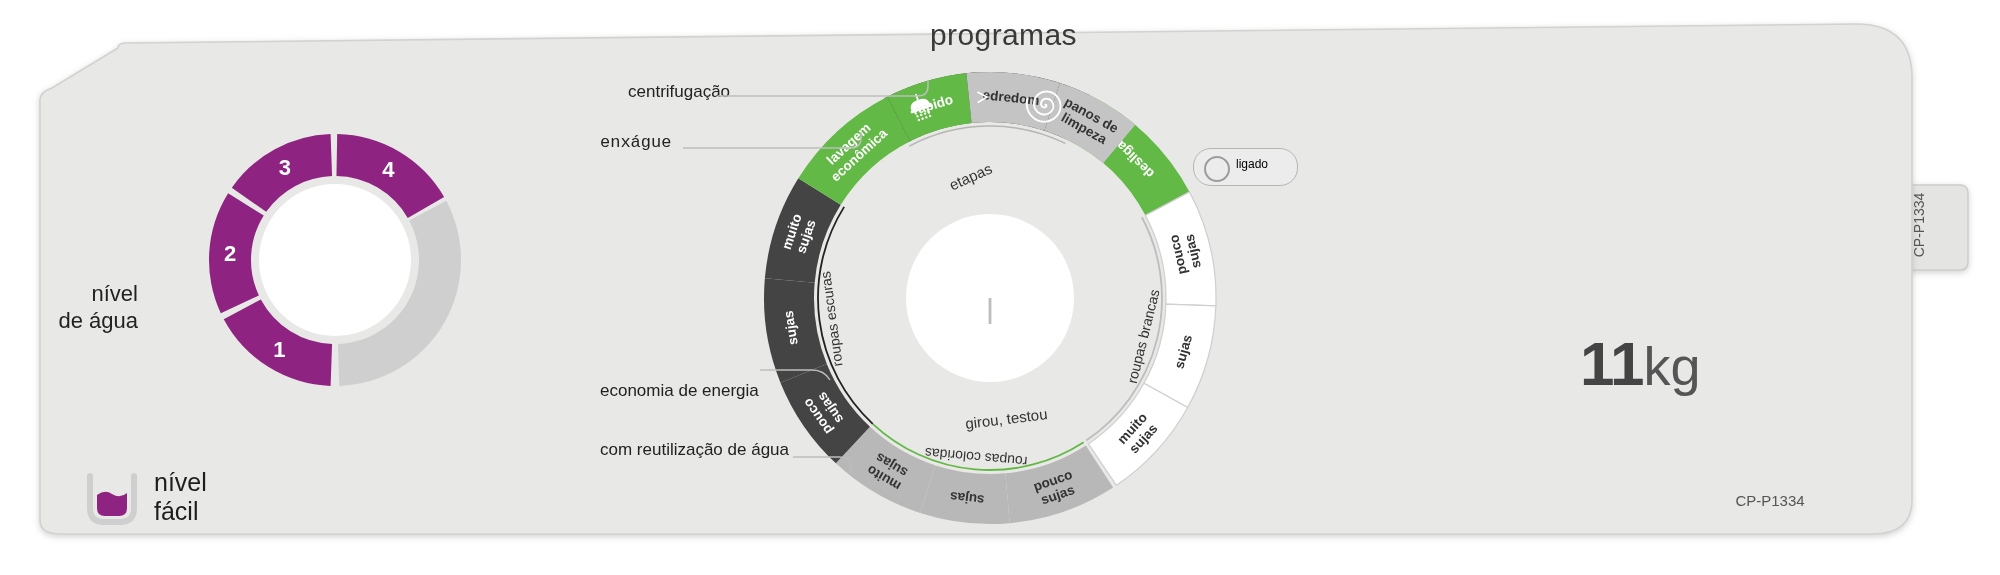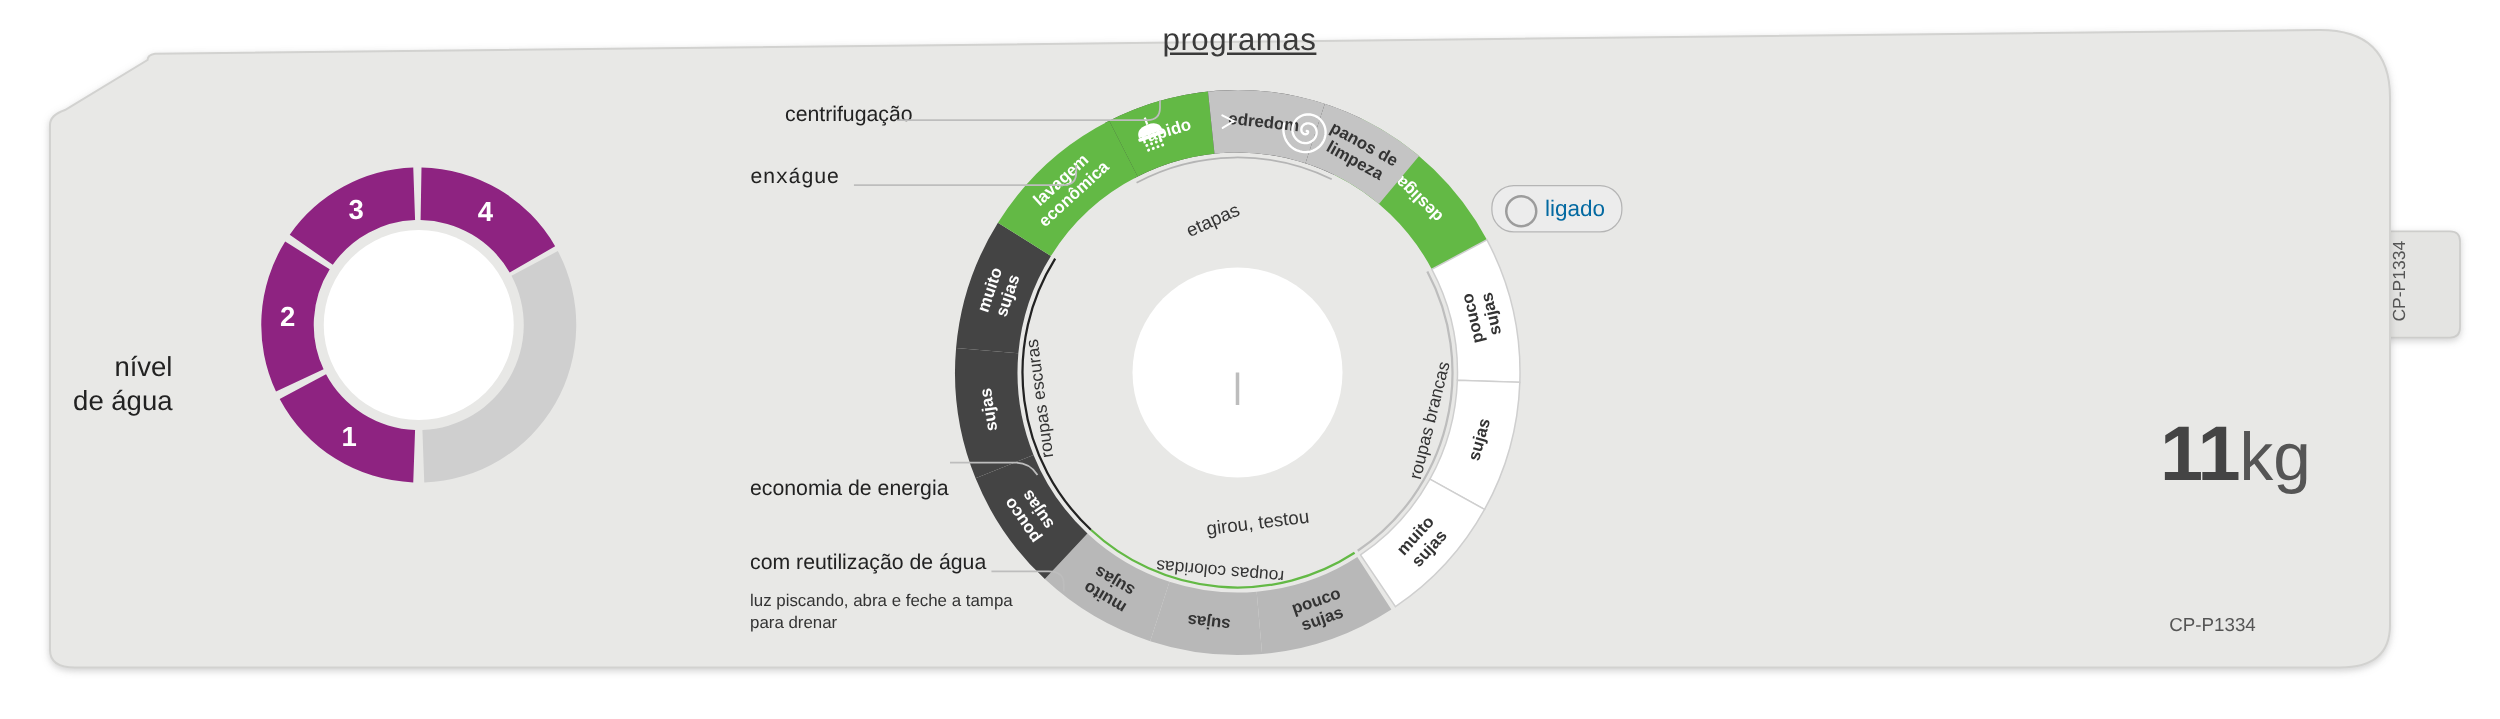--- a/index.html
+++ b/index.html
@@ -5,22 +5,22 @@
   html,body{margin:0;padding:0;background:#fff;}
   body{width:2000px;height:575px;overflow:hidden;font-family:"Liberation Sans",sans-serif;}
   #stage{position:relative;width:2000px;height:575px;background:#ffffff;}
 
   
   .panel-shell{position:absolute;left:0;top:0;width:2000px;height:575px;}
   .panel-svg{position:absolute;left:0;top:0;}
 
   
   .t{position:absolute;color:#2b2b2b;white-space:nowrap;}
-  .programs-title{left:930px;top:18px;font-size:25px;color:#3a3a3a;letter-spacing:.4px;text-decoration:underline;}
-  .kg{position:absolute;left:1728px;top:328px;font-size:0;}
+  .programs-title{left:930px;top:18px;font-size:30px;color:#3a3a3a;letter-spacing:.4px;}
+  .kg{position:absolute;left:1580px;top:328px;font-size:0;}
   .kg .n{font-size:62px;font-weight:bold;color:#444;letter-spacing:-1px;}
   .kg .u{font-size:54px;font-weight:400;color:#555;}
   .model-right{left:1770px;top:492px;font-size:15px;color:#555;transform:translateX(-50%);}
   .side-tab-label{position:absolute;left:1919px;top:225px;font-size:14px;color:#555;
       transform:translate(-50%,-50%) rotate(-90deg);white-space:nowrap;}
 
   
   .wl-wrap{position:absolute;left:205px;top:130px;width:260px;height:260px;}
   .wl-label{left:138px;top:280px;font-size:22px;line-height:27px;color:#222;text-align:right;
       transform:translateX(-100%);white-space:pre;}
@@ -35,21 +35,21 @@
 
   
   .callout{position:absolute;font-size:17px;color:#222;white-space:nowrap;}
   .callout-sub{position:absolute;font-size:13.5px;color:#333;line-height:17px;white-space:pre;}
 
   
   .ligado{position:absolute;left:1193px;top:148px;width:103px;height:36px;
       border:1.6px solid #b5b5b5;border-radius:18px;background:#ececec;}
   .ligado-ring{position:absolute;left:10px;top:7px;width:22px;height:22px;border-radius:50%;
       border:2.6px solid #9c9c9c;}
-  .ligado-txt{position:absolute;left:42px;top:8px;font-size:18px;color:#0369a1;}
+  .ligado-txt{position:absolute;left:42px;top:8px;font-size:12px;color:#000000;}
 
   .etapas{position:absolute;left:948px;top:168px;font-size:15px;color:#333;
       transform:rotate(-24deg);}
   .girou{position:absolute;left:965px;top:410px;font-size:15px;color:#333;
       transform:rotate(-7deg);}
 </style>
 </head>
 <body>
 
 <div id="stage">
@@ -96,20 +96,28 @@
         <path d="M26.786842419587003 57.72936901976823 A126 126 0 0 1 125.6026634154848 4.076755795593954 L127.06844227698986 46.051170530395964 A84 84 0 0 0 61.19122827972467 81.81957934651214 Z" fill="#8e2381"></path>
         <text x="79.89833017274108" y="37.72420317049365" fill="#fff" font-size="22" font-weight="bold" font-family="&quot;Liberation Sans&quot;, sans-serif" text-anchor="middle" dominant-baseline="central">3</text>
         <path d="M132.19900321109768 4.019190410294698 A126 126 0 0 1 239.11920087683922 66.99999999999994 L202.74613391789282 87.99999999999997 A84 84 0 0 0 131.46600214073177 46.01279360686313 Z" fill="#8e2381"></path>
         <text x="183.29152811087397" y="39.52893815363983" fill="#fff" font-size="22" font-weight="bold" font-family="&quot;Liberation Sans&quot;, sans-serif" text-anchor="middle" dominant-baseline="central">4</text>
         <circle cx="130" cy="130" r="76" fill="#ffffff"></circle>
       </svg>
   </div>
   <div class="t wl-label">nível
 de água</div>
 
+  <div class="nf">
+    <svg width="60" height="58" viewBox="0 0 60 58">
+      <path d="M8 6 L8 38 Q8 52 22 52 L38 52 Q52 52 52 38 L52 6" fill="none" stroke="#cfcfcf" stroke-width="6" stroke-linecap="round"></path>
+      <path d="M15 25 Q23 19 30 24 Q38 29 45 23 L45 38 Q45 46 37 46 L23 46 Q15 46 15 38 Z" fill="#8e2381"></path>
+    </svg>
+    <div class="nf-txt"><span>nível</span>
+<span>fácil</span></div>
+  </div>
 
   <div class="pd">
     <svg id="pd-svg" width="456" height="456" viewBox="0 0 456 456">
         <circle cx="228" cy="228" r="178" fill="#e8e8e6"></circle>
         <path d="M121.89942681038875 28.453844013882474 A226 226 0 0 1 327.0718791743315 24.87254553638826 L305.1533218348776 69.8122478513466 A176 176 0 0 0 145.37300494968326 72.60122365682884 Z" fill="#444444"></path>
         <path d="M327.0718791743315 24.87254553638826 A226 226 0 0 1 427.54615598611747 121.89942681038868 L383.39877634317116 145.3730049496832 A176 176 0 0 0 305.1533218348776 69.8122478513466 Z" fill="#63b945"></path>
         <text x="367.62633246225846" y="83.41270013193113" fill="#ffffff" font-size="13.5" font-family="&quot;Liberation Sans&quot;, sans-serif" font-weight="600" text-anchor="middle" dominant-baseline="middle" transform="rotate(-136 367.62633246225846 83.41270013193113)"><tspan x="367.62633246225846" dy="0">desligado</tspan></text>
         <path d="M427.54615598611747 121.89942681038868 A226 226 0 0 1 453.8623269063156 235.88728625476523 L403.8927855553609 234.14231141964018 A176 176 0 0 0 383.39877634317116 145.3730049496832 Z" fill="#ffffff" stroke="#cfcfcf" stroke-width="1.2"></path>
         <text x="423.8483830218323" y="182.78483807688315" fill="#333333" font-size="13.5" font-family="&quot;Liberation Sans&quot;, sans-serif" font-weight="600" text-anchor="middle" dominant-baseline="middle" transform="rotate(-103 423.8483830218323 182.78483807688315)"><tspan x="423.8483830218323" dy="-7.5600000000000005">pouco</tspan><tspan x="423.8483830218323" dy="15.120000000000001">sujas</tspan></text>
         <path d="M453.8623269063156 235.88728625476523 A226 226 0 0 1 425.6640538135034 337.56697417567216 L381.93306845653365 313.32649316335534 A176 176 0 0 0 403.8927855553609 234.14231141964018 Z" fill="#ffffff" stroke="#cfcfcf" stroke-width="1.2"></path>
@@ -183,19 +191,17 @@
   <svg style="position:absolute;left:683px;top:130px;" width="200" height="26">
     <path d="M0 18 L168 18 Q178 18 178 8 L178 2" fill="none" stroke="#bdbdbd" stroke-width="1.4"></path>
   </svg>
 
   <div class="callout" style="left:600px;top:355px;margin-top:26px;">economia de energia</div>
   <svg style="position:absolute;left:760px;top:352px;" width="90" height="30">
     <path d="M0 18 L52 18 Q64 18 70 28" fill="none" stroke="#bdbdbd" stroke-width="1.4"></path>
   </svg>
 
   <div class="callout" style="left:600px;top:440px;">com reutilização de água</div>
-  <div class="callout-sub" style="left:600px;top:472px;">luz piscando, abra e feche a tampa
-para drenar</div>
   <svg style="position:absolute;left:793px;top:447px;" width="90" height="28">
     <path d="M0 10 L46 10 Q58 10 58 20 L58 26" fill="none" stroke="#bdbdbd" stroke-width="1.4"></path>
   </svg>
 
 </div>
 
 </body></html>

